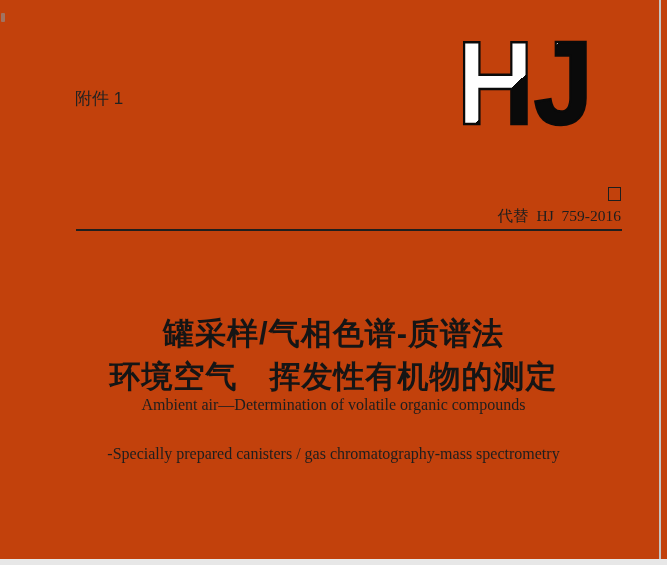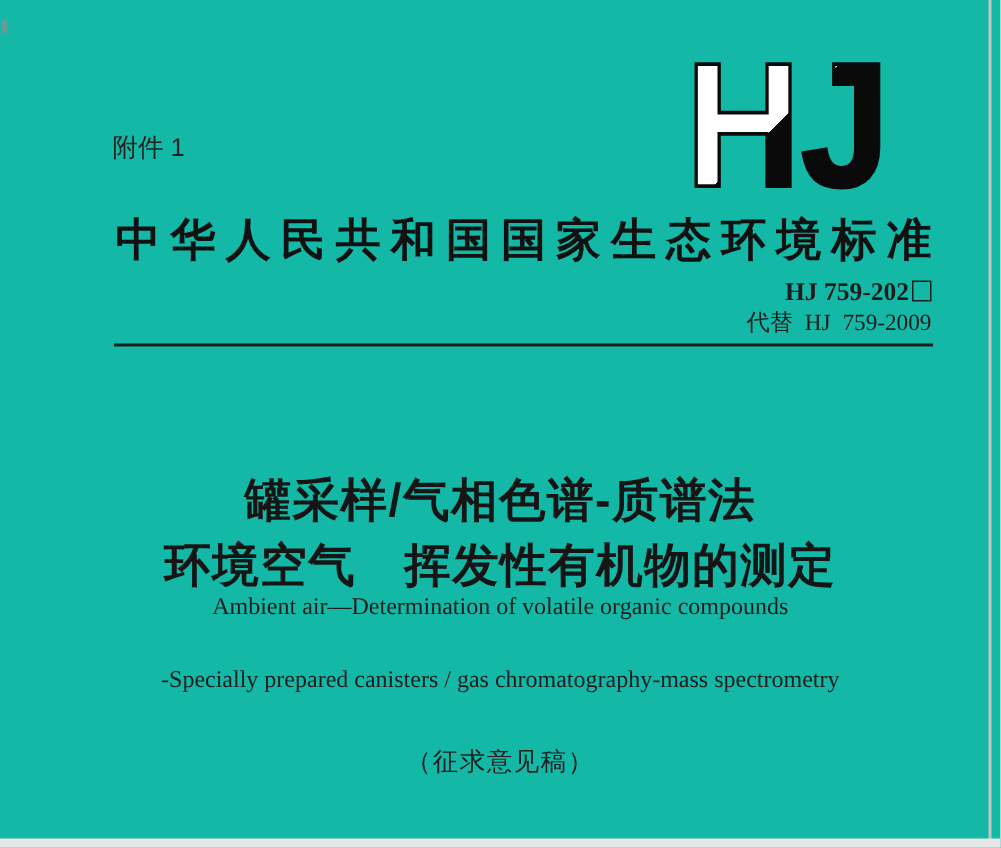--- a/index.html
+++ b/index.html
@@ -4,21 +4,21 @@
 <style>
   html, body {
     margin: 0;
     padding: 0;
     background: #ffffff;
   }
   .page {
     position: relative;
     width: 667px;
     height: 565px;
-    background: #14b8a6;
+    background: #c2410c;
     overflow: hidden;
     color: #1e1e1e;
     font-family: "Liberation Serif", serif;
     text-decoration: underline;
   }
 
   
   .scan-edge-right {
     position: absolute;
     left: 659px; top: 0;
@@ -153,34 +153,32 @@
       <linearGradient id="bevelGrad" x1="0" y1="0" x2="1" y2="1">
         <stop offset="0" stop-color="#ffffff"></stop>
         <stop offset="0.47" stop-color="#ffffff"></stop>
         <stop offset="0.47" stop-color="#0a0a0a"></stop>
         <stop offset="1" stop-color="#0a0a0a"></stop>
       </linearGradient>
     </defs>
     <text x="2" y="91" font-family="Liberation Sans, sans-serif" font-weight="bold" font-size="118" fill="url(#bevelGrad)" stroke="#0a0a0a" stroke-width="2.5" textLength="136" lengthAdjust="spacingAndGlyphs">HJ</text>
   </svg>
 
-  <div class="heading">中华人民共和国国家生态环境标准</div>
 
   <div class="designation">
     <div class="code-line">
-      <span>HJ 759-202</span><span class="year-box"></span>
+      <span class="year-box"></span>
     </div>
-    <div class="replaces-line">代替 HJ 759-2009</div>
+    <div class="replaces-line">代替 HJ 759-2016</div>
   </div>
 
   <div class="rule"></div>
 
   <div class="main-title">
     <div>罐采样/气相色谱-质谱法</div>
     <div>环境空气　挥发性有机物的测定</div>
   </div>
 
   <div class="en-line-1">Ambient air—Determination of volatile organic compounds</div>
   <div class="en-line-2">-Specially prepared canisters / gas chromatography-mass spectrometry</div>
 
-  <div class="draft-note">（征求意见稿）</div>
 
 </div>
 
 </body></html>

